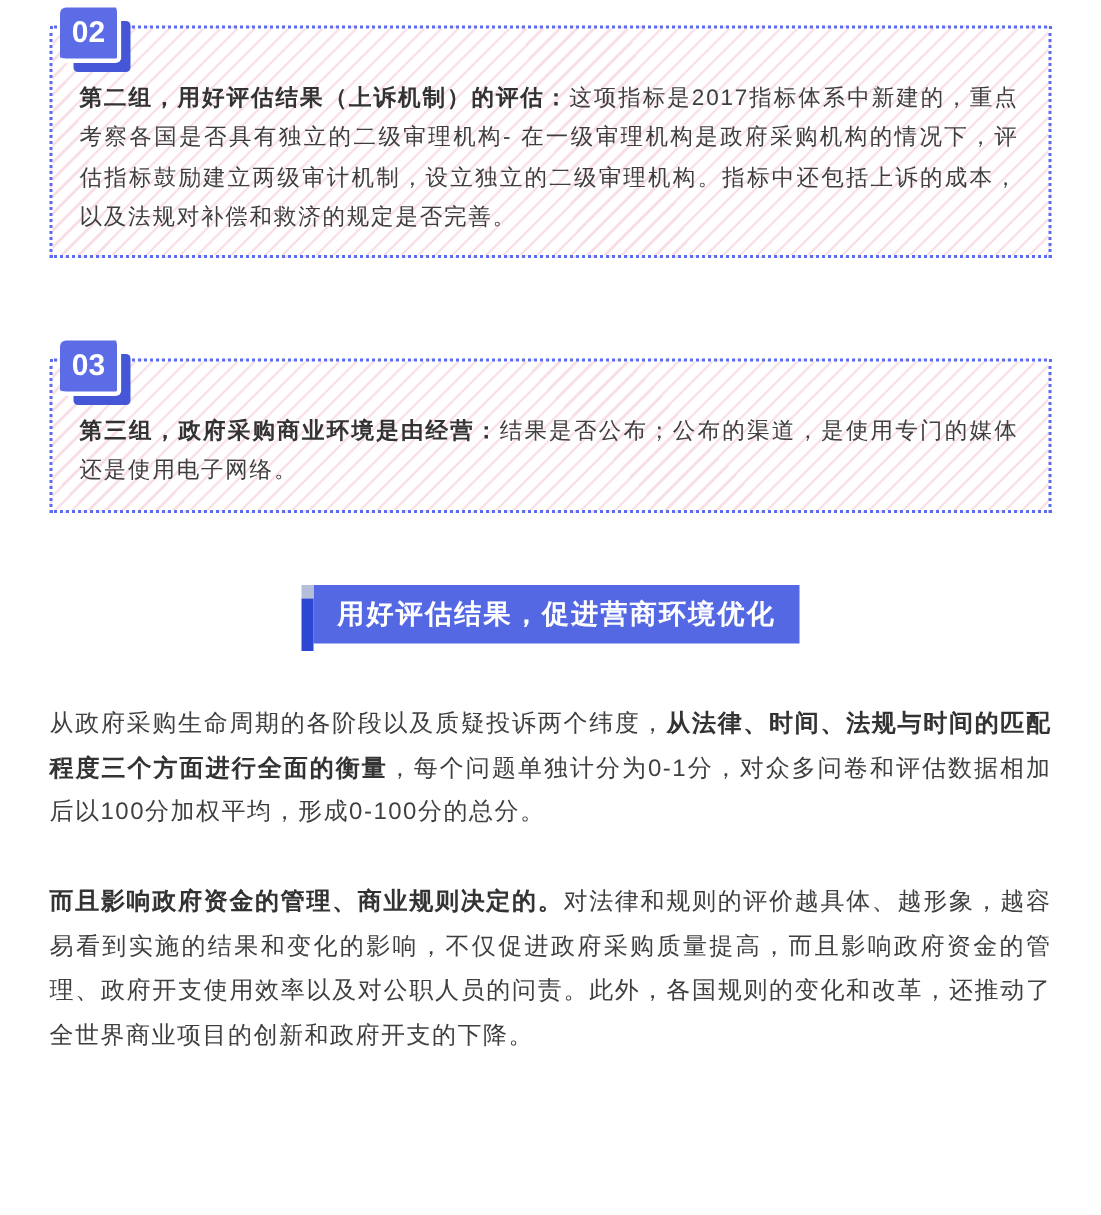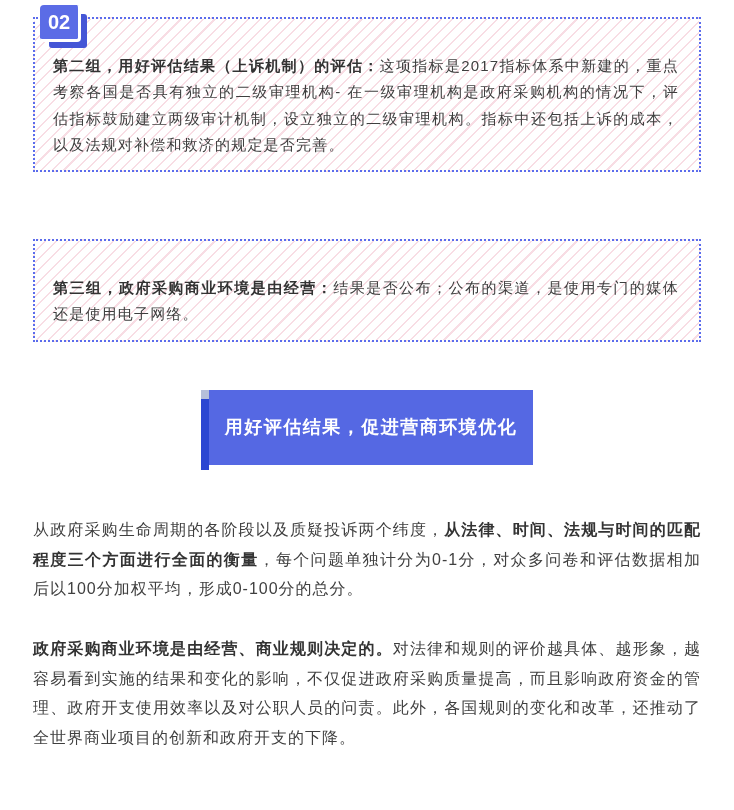--- a/index.html
+++ b/index.html
@@ -59,55 +59,59 @@
     position:absolute; left:0; top:0; width:8px; height:9px;
     background:var(--banner-corner-gray);
   }
   .banner-bar{
     position:absolute; left:0; top:9px; bottom:-5px; width:8px;
     background:var(--banner-bar-dark-blue);
   }
   .banner{
     margin:0; background:var(--banner-blue); color:#ffffff;
     font-size:18px; font-weight:bold; letter-spacing:1.5px;
-    padding:28px 16px; line-height:1.1;
+    padding:10px 16px; line-height:1.1;
   }
 
   
   .para{
     margin:30px 0; font-size:16px; line-height:1.85; letter-spacing:1px;
     color:var(--text-dark); text-align:justify;
   }
-  .para.first{ margin-top:50px; }
+  .para.first{ margin-top:39px; }
   .para:last-child{ margin-bottom:0; }
   .para strong{ color:#333333; }
 </style>
 </head>
 <body style="background: rgb(255, 255, 255);">
 
 <div class="page">
 
   <section class="group-box first">
     <div class="badge">
       <div class="badge-shadow"></div>
       <div class="badge-main">02</div>
     </div>
     <p class="group-text"><strong>第二组，用好评估结果（上诉机制）的评估：</strong><span>这项指标是2017指标体系中新建的，重点考察各国是否具有独立的二级审理机构- 在一级审理机构是政府采购机构的情况下，评估指标鼓励建立两级审计机制，设立独立的二级审理机构。指标中还包括上诉的成本，以及法规对补偿和救济的规定是否完善。</span></p>
   </section>
 
   <section class="group-box second">
+    <div class="badge">
+      <div class="badge-shadow"></div>
+      <div class="badge-main">03</div>
+    </div>
     <p class="group-text"><strong>第三组，政府采购商业环境是由经营：</strong><span>结果是否公布；公布的渠道，是使用专门的媒体还是使用电子网络。</span></p>
   </section>
 
   <div class="banner-row">
     <div class="banner-wrap">
       <span class="banner-corner"></span>
       <span class="banner-bar"></span>
       <h2 class="banner">用好评估结果，促进营商环境优化</h2>
     </div>
   </div>
 
   <p class="para first"><span>从政府采购生命周期的各阶段以及质疑投诉两个纬度，</span><strong>从法律、时间、法规与时间的匹配程度三个方面进行全面的衡量</strong><span>，每个问题单独计分为0-1分，对众多问卷和评估数据相加后以100分加权平均，形成0-100分的总分。</span></p>
 
 
-  <p class="para"><strong>政府采购商业环境是由经营、商业规则决定的。</strong><span>对法律和规则的评价越具体、越形象，越容易看到实施的结果和变化的影响，不仅促进政府采购质量提高，而且影响政府资金的管理、政府开支使用效率以及对公职人员的问责。此外，各国规则的变化和改革，还推动了全世界商业项目的创新和政府开支的下降。</span></p>
+  <p class="para"><strong>而且影响政府资金的管理、商业规则决定的。</strong><span>对法律和规则的评价越具体、越形象，越容易看到实施的结果和变化的影响，不仅促进政府采购质量提高，而且影响政府资金的管理、政府开支使用效率以及对公职人员的问责。此外，各国规则的变化和改革，还推动了全世界商业项目的创新和政府开支的下降。</span></p>
 
 </div>
 
 </body></html>

